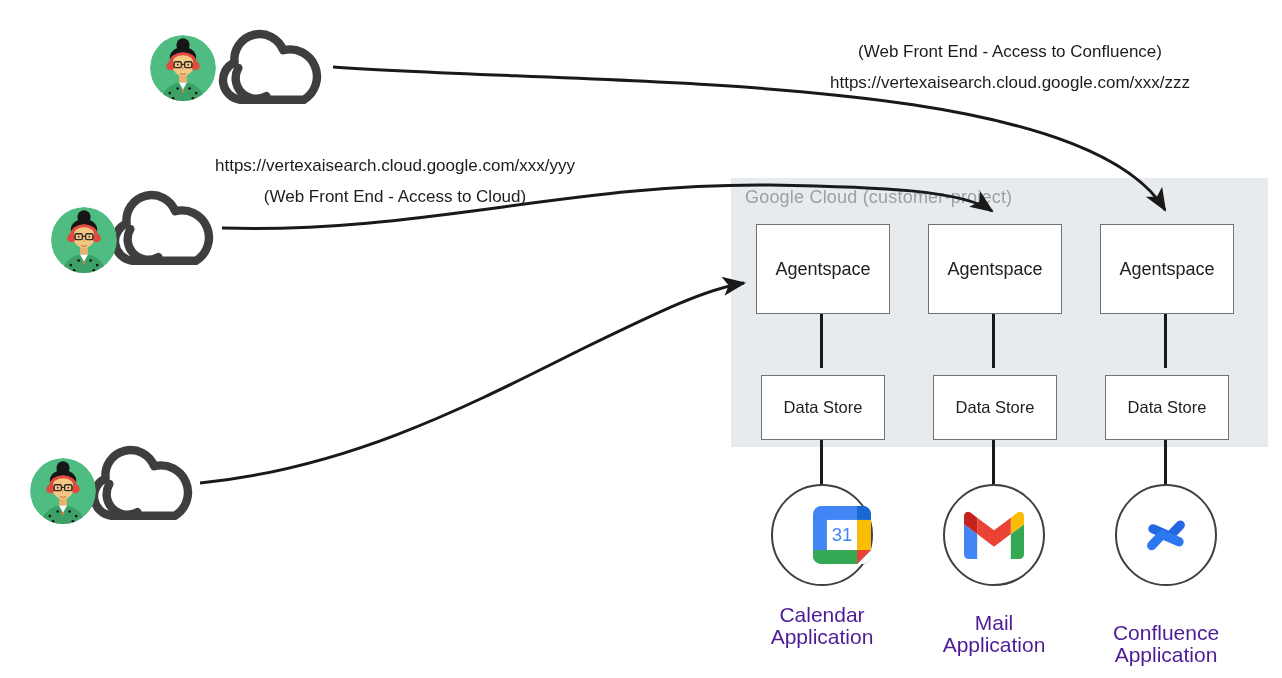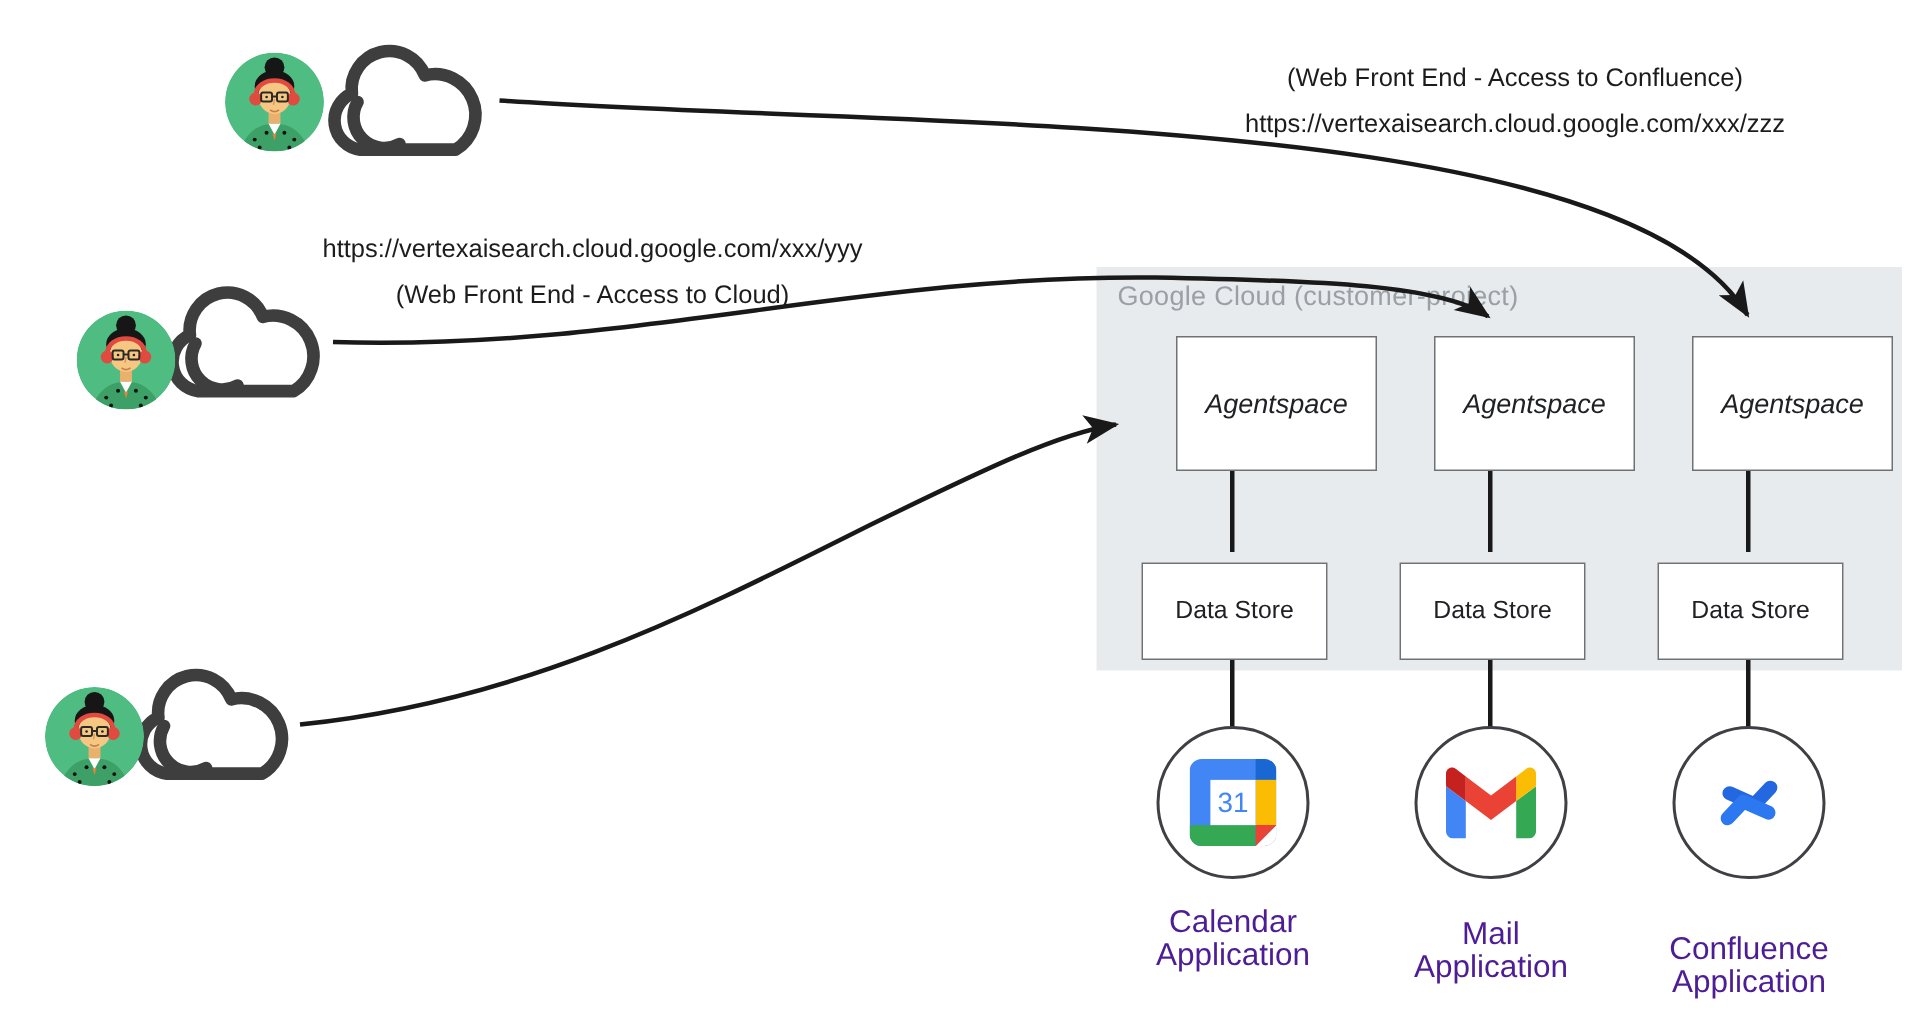--- a/index.html
+++ b/index.html
@@ -16,35 +16,35 @@
   .gcp-label{
     position:absolute;left:14px;top:9px;
     font-size:18px;color:#9aa0a6;letter-spacing:.2px;white-space:nowrap;
   }
   
   .node{
     background:#fff;border:1px solid #6e7275;z-index:3;
     display:flex;align-items:center;justify-content:center;text-align:center;
     color:#202124;
   }
-  .agent{width:132px;height:88px;top:224px;font-style:italic;font-size:18px;margin-left:28px;}
+  .agent{width:132px;height:88px;top:224px;font-size:18px;}
   .store{width:122px;height:63px;top:375px;font-size:16.5px;}
   .agent.c1{left:756px;} .agent.c2{left:928px;} .agent.c3{left:1100px;}
   .store.c1{left:761px;} .store.c2{left:933px;} .store.c3{left:1105px;}
   
   .vline{width:3px;background:#191919;z-index:2;}
   .v1{left:820px;} .v2{left:992px;} .v3{left:1164px;}
   .segA{top:311px;height:57px;} .segB{top:428px;height:58px;}
   
   .app-circle{
     width:102px;height:102px;border-radius:50%;background:#fff;
     border:2px solid #3f4043;box-sizing:border-box;z-index:3;
     display:flex;align-items:center;justify-content:center;top:484px;
   }
-  .app-circle.c1{left:771px;} .app-circle.c2{left:943px;} .app-circle.c3{left:1115px;}
+  .app-circle.c1{left:771px;justify-content:flex-end;} .app-circle.c2{left:943px;} .app-circle.c3{left:1115px;}
   .app-label{
     width:170px;text-align:center;font-size:21px;line-height:22px;color:#4c1d95;z-index:3;
   }
   .app-label.c1{left:737px;top:604px;}
   .app-label.c2{left:909px;top:612px;}
   .app-label.c3{left:1081px;top:622px;}
   
   .endpoint{width:520px;text-align:center;font-size:17px;line-height:31px;color:#1c1c1c;z-index:4;}
   .ep1{left:750px;top:36px;}
   .ep2{left:135px;top:150px;}

